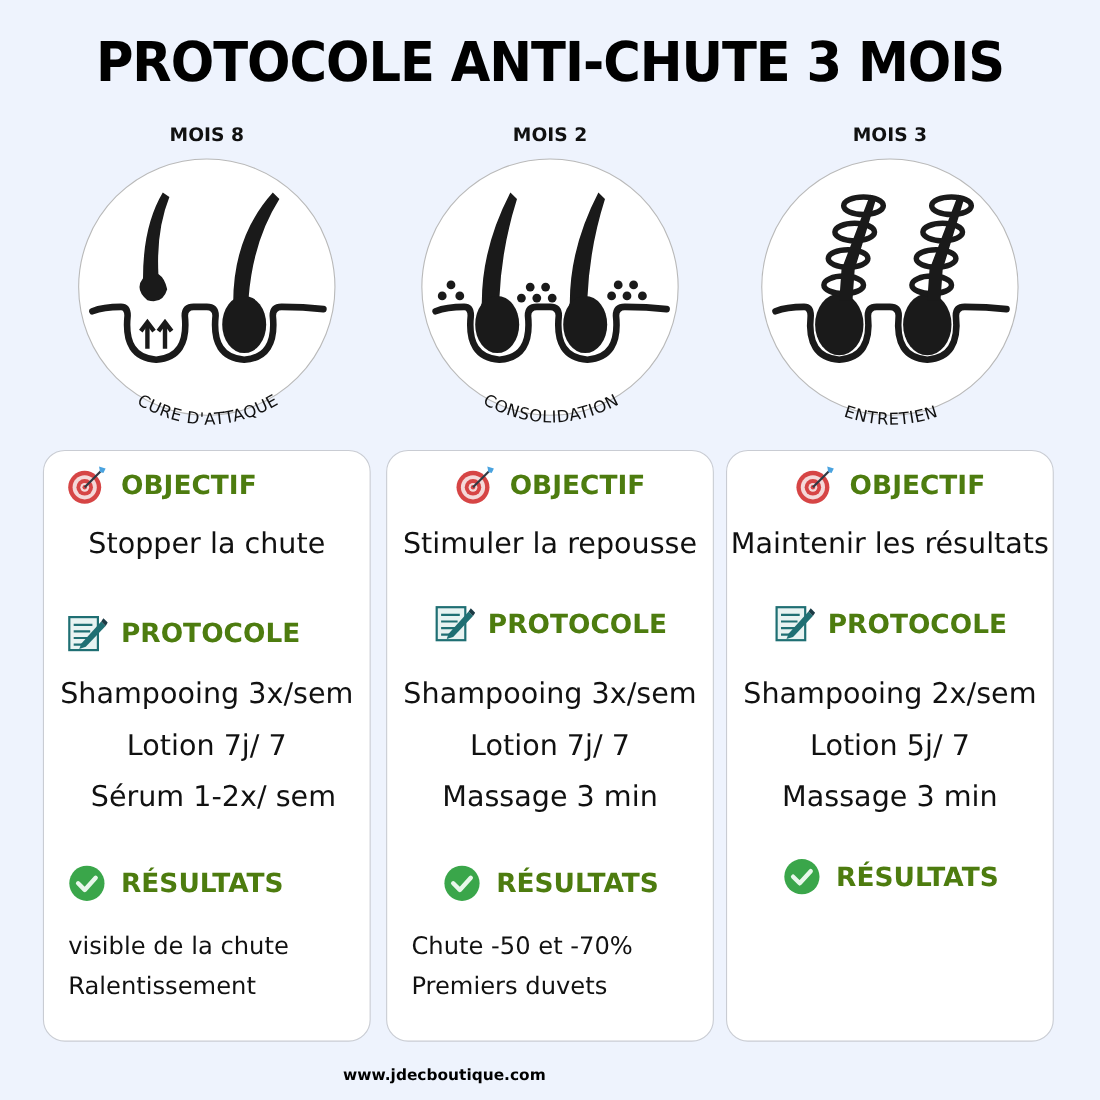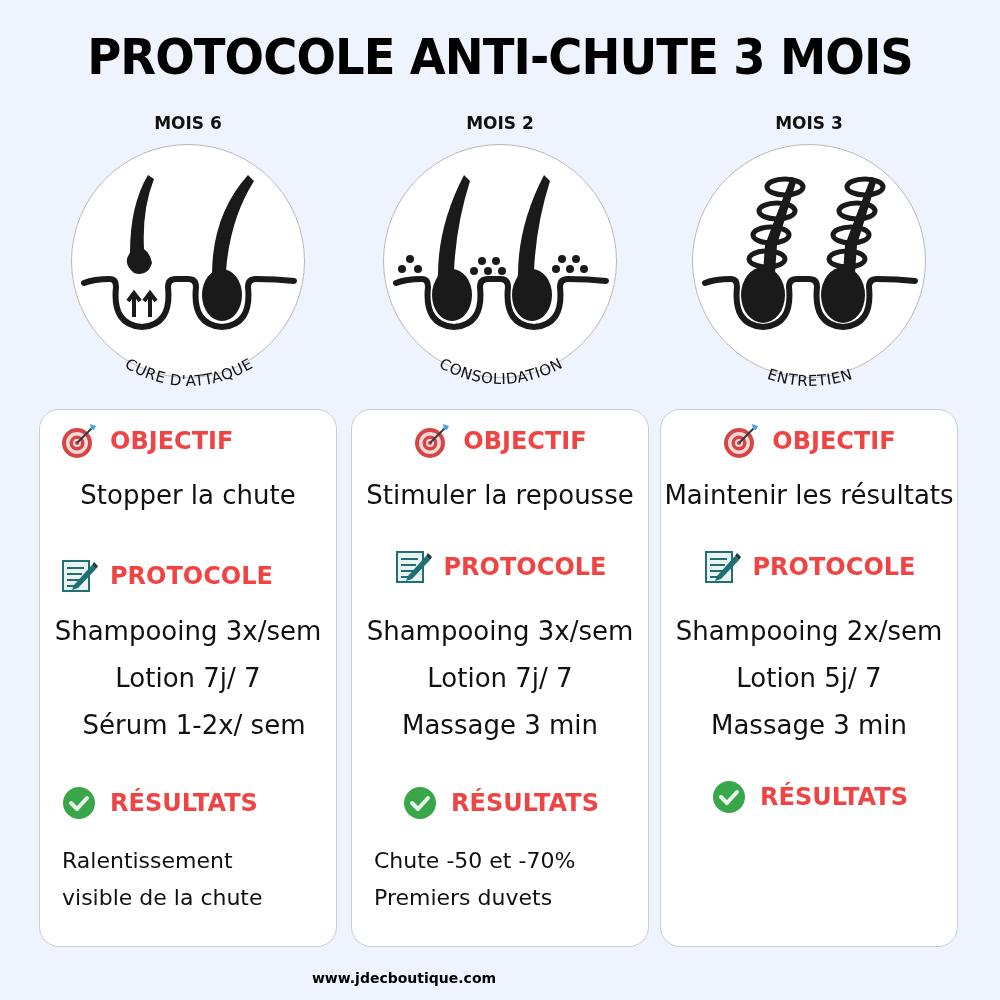--- a/index.html
+++ b/index.html
@@ -33,21 +33,21 @@
   .circle svg.illus { position: absolute; left: 0; top: 0; width: 234px; height: 234px; }
   .arc-label { position: absolute; left: 0; top: 0; width: 234px; height: 260px; overflow: visible; }
   .arc-label text { font-family: "DejaVu Sans", sans-serif; font-size: 15px; fill: #111; letter-spacing: 0.5px; }
   .card {
     position: absolute; top: 409px; left: 6px; width: 298px; height: 538px;
     background: #fff; border: 1px solid #c9ccd3; border-radius: 20px;
   }
   .sec-head {
     position: absolute; left: 0; width: 100%;
     display: flex; align-items: center; justify-content: center; gap: 12px;
-    font-weight: 700; font-size: 24px; color: #ef4444;
+    font-weight: 700; font-size: 24px; color: #4d7c0f;
   }
   .sec-head.left { justify-content: flex-start; padding-left: 20px; }
   .sec-head svg { width: 38px; height: 38px; flex: 0 0 38px; }
   .line {
     position: absolute; left: 0; width: 100%; text-align: center;
     font-size: 26px; color: #111; white-space: nowrap;
   }
   .res { position: absolute; left: 22px; font-size: 22px; line-height: 37px; color: #111; white-space: nowrap; }
   .footer {
     position: absolute; top: 970px; left: 0; width: 808px; text-align: center;
@@ -83,21 +83,21 @@
     </g>
     <g id="follicle-base">
       <path d="M12 138 Q22 134 38 134 Q44 134 44 142 Q40 180 70 182 Q100 180 96 142 Q96 134 104 134 L116 134 Q124 134 124 142 Q120 180 150 182 Q180 180 176 142 Q176 134 184 134 Q204 134 222 136" fill="none" stroke="#1a1a1a" stroke-width="6" stroke-linecap="round"></path>
     </g>
   </defs>
 </svg>
 
 <div class="title">PROTOCOLE ANTI-CHUTE 3 MOIS</div>
 
 <div class="col c1">
-  <div class="month">MOIS 6</div>
+  <div class="month">MOIS 8</div>
   <div class="circle">
     <svg class="illus" viewBox="0 0 234 234">
       <use href="#follicle-base"></use>
       <path d="M76 30 Q58 60 58 108 Q50 118 62 128 Q76 132 80 118 Q78 108 72 104 Q70 64 82 34 Z" fill="#1a1a1a"></path>
       <path d="M176 30 Q140 70 140 130 Q132 150 150 160 Q170 162 168 140 Q160 128 154 126 Q158 74 182 36 Z" fill="#1a1a1a"></path>
       <ellipse cx="150" cy="150" rx="20" ry="26" fill="#1a1a1a"></ellipse>
       <line x1="62" y1="172" x2="62" y2="150" stroke="#1a1a1a" stroke-width="4"></line>
       <path d="M56 156 L62 148 L68 156" fill="none" stroke="#1a1a1a" stroke-width="4"></path>
       <line x1="78" y1="172" x2="78" y2="150" stroke="#1a1a1a" stroke-width="4"></line>
       <path d="M72 156 L78 148 L84 156" fill="none" stroke="#1a1a1a" stroke-width="4"></path>
@@ -124,22 +124,22 @@
     <div class="line" style="top:206px;">Shampooing 3x/sem</div>
     <div class="line" style="top:253px;">Lotion 7j/ 7</div>
     <div class="line" style="top:300px;padding-left:12px;">Sérum 1-2x/ sem</div>
     <div class="sec-head left" style="top:374px;">
       <svg viewBox="0 0 38 38">
           <use href="#check"></use>
         </svg>
       <span>RÉSULTATS</span>
     </div>
     <div class="res" style="top:432px;">
+      <div>visible de la chute</div>
       <div>Ralentissement</div>
-      <div>visible de la chute</div>
     </div>
   </div>
 </div>
 
 <div class="col c2">
   <div class="month">MOIS 2</div>
   <div class="circle">
     <svg class="illus" viewBox="0 0 234 234">
       <use href="#follicle-base"></use>
       <path d="M80 30 Q54 80 54 130 Q48 150 66 160 Q86 162 84 140 Q76 128 70 126 Q72 80 86 36 Z" fill="#1a1a1a"></path>

